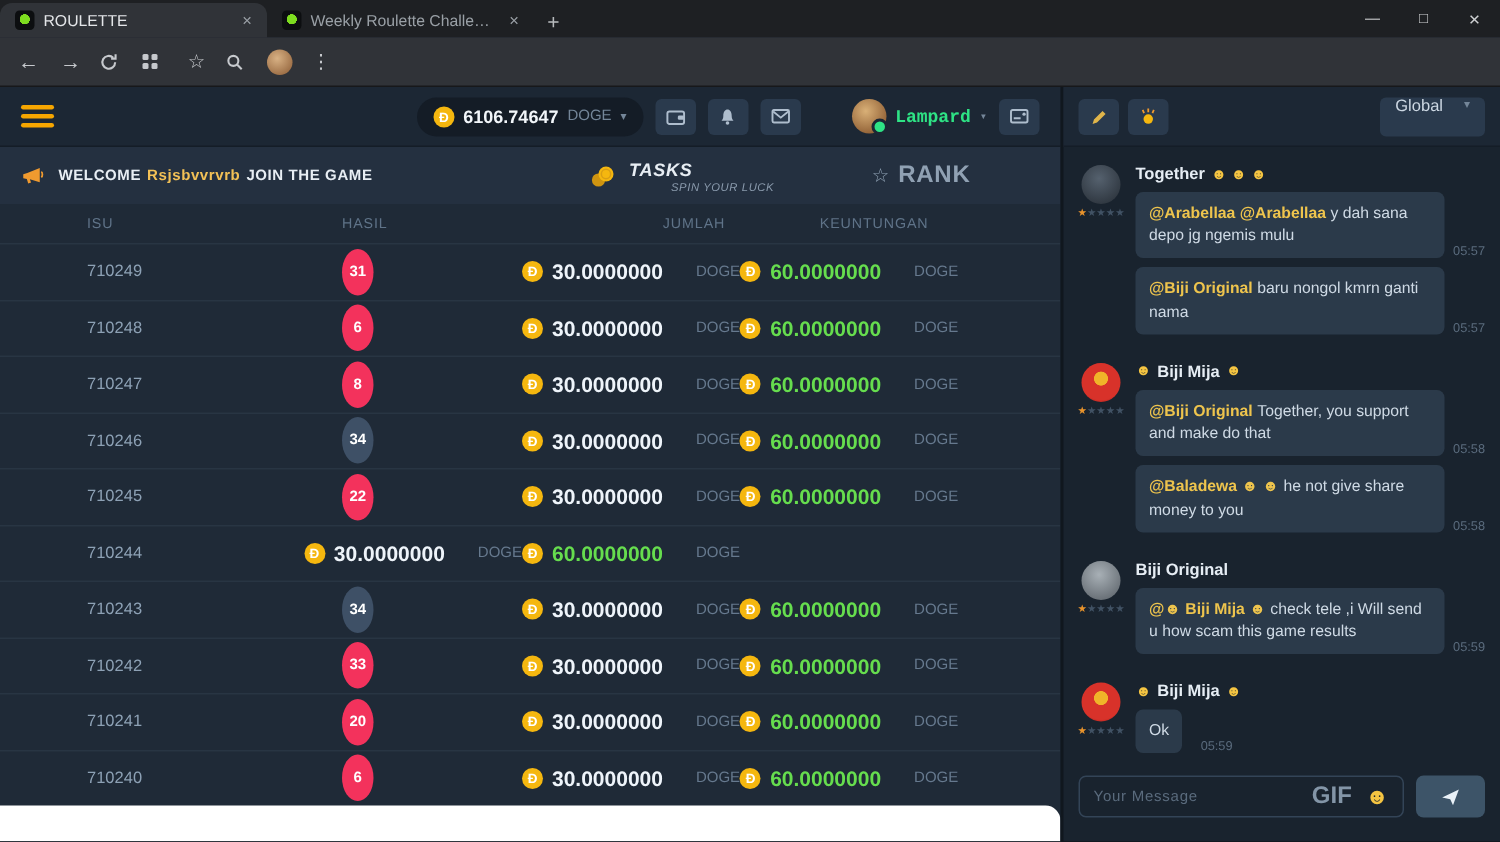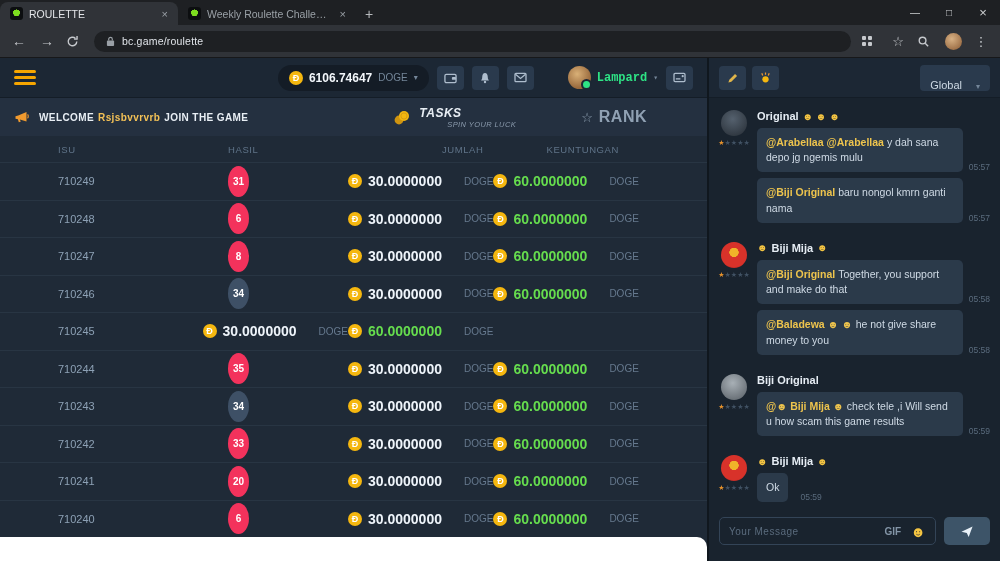--- a/index.html
+++ b/index.html
@@ -66,21 +66,21 @@
   .badge--red { background:#f3325c; }
   .badge--dark { background:#3e5066; }
   .money { display:flex; align-items:center; justify-content:flex-end; gap:6px; }
   .money .val { color:#eef4fa; font-size:14px; font-weight:bold; }
   .money .cur { color:#66798e; font-size:10px; margin-left:16px; }
   .money.profit .val { color:#66dd4e; }
   .white-strip { height:24px; background:#ffffff; border-top-right-radius:10px; flex:0 0 auto; }
 
   
   .chat-header { height:40px; background:#1c2734; border-bottom:1px solid #141d27; display:flex; align-items:center; gap:6px; padding:0 10px; flex:0 0 auto; }
-  .channel { margin-left:auto; background:#2a3a4d; border-radius:4px; height:26px; display:flex; align-items:flex-end; gap:14px; padding:0 10px; color:#cdd8e3; font-size:11px; }
+  .channel { margin-left:auto; background:#2a3a4d; border-radius:4px; height:26px; display:flex; align-items:flex-start; gap:14px; padding:0 10px; color:#cdd8e3; font-size:11px; }
   .chat-body { flex:1; padding:12px 10px 4px 10px; overflow:hidden; }
   .msg-group { display:flex; gap:8px; margin-bottom:13px; }
   .avatar-col { width:30px; display:flex; flex-direction:column; align-items:center; gap:3px; flex:0 0 auto; }
   .cavatar { width:26px; height:26px; border-radius:50%; }
   .av-baladewa { background:radial-gradient(circle at 45% 35%, #55616e, #252c34); }
   .av-mija { background:radial-gradient(circle at 50% 40%, #f0b429 0 22%, #d8322a 24% 70%, #7a1010); }
   .av-original { background:radial-gradient(circle at 45% 35%, #a8b0b6, #565d64); }
   .stars { font-size:7px; line-height:1; white-space:nowrap; }
   .s-act { color:#e8932c; }
   .s-in { color:#415264; }
@@ -91,21 +91,21 @@
   .bubble-row { display:flex; align-items:flex-end; gap:6px; margin-bottom:6px; }
   .bubble { background:#2b3a4a; border-radius:5px; padding:7px 9px; font-size:10.5px; line-height:1.45; color:#cfdae5; max-width:210px; }
   .mention { color:#eec44d; font-weight:bold; margin-right:3px; }
   .mention:empty { display:none; margin:0; }
   .time { font-size:8.5px; color:#5a6b7d; margin-left:auto; white-space:nowrap; }
   .time.near { margin-left:6px; }
   .chat-input-row { padding:6px 10px 16px 10px; display:flex; gap:8px; align-items:center; flex:0 0 auto;justify-content:flex-end; }
   .input-pill { flex:1; height:28px; border:1px solid #334457; border-radius:5px; display:flex; align-items:center; gap:9px; padding:0 9px; }
   .chat-input { flex:1; background:transparent; border:none; outline:none; color:#cdd8e3; font-size:10px; letter-spacing:.5px; font-family:inherit; min-width:0; }
   .chat-input::placeholder { color:#5a6b7d; }
-  .gif { color:#8395a7; font-size:10px; font-weight:bold; }
+  .gif { color:#8395a7; font-size:16px; font-weight:bold; }
   .emoji { color:#f5c542; font-size:15px; line-height:1; }
   .send-btn { width:46px; height:28px; background:#3d5468; border:none; border-radius:5px; display:flex; align-items:center; justify-content:center; cursor:pointer; }
 
   svg { display:block; }
 </style>
 </head>
 <body>
 
 <div class="window">
 
@@ -129,27 +129,20 @@
 
   <div class="toolbar">
     <span class="navbtn">←</span>
     <span class="navbtn fwd">→</span>
     <span class="navbtn">
       <svg width="13" height="13" viewBox="0 0 14 14">
           <path d="M11.6 7a4.6 4.6 0 1 1-1.4-3.3" fill="none" stroke="#c6c9cd" stroke-width="1.5"></path>
           <path d="M11.9 1.2v3.2H8.7" fill="none" stroke="#c6c9cd" stroke-width="1.5"></path>
         </svg>
     </span>
-    <div class="urlbar">
-      <svg width="9" height="11" viewBox="0 0 10 12">
-          <rect x="1" y="5" width="8" height="6" rx="1" fill="#9aa0a6"></rect>
-          <path d="M3 5V3.4a2 2 0 0 1 4 0V5" fill="none" stroke="#9aa0a6" stroke-width="1.3"></path>
-        </svg>
-      <span class="url">bc.game/roulette</span>
-    </div>
     <span class="tool-icon">
       <svg width="12" height="12" viewBox="0 0 12 12">
           <rect x="1" y="1" width="4" height="4" rx="1" fill="#c6c9cd"></rect>
           <rect x="7" y="1" width="4" height="4" rx="1" fill="#c6c9cd"></rect>
           <rect x="1" y="7" width="4" height="4" rx="1" fill="#c6c9cd"></rect>
           <rect x="7" y="7" width="4" height="4" rx="1" fill="#c6c9cd"></rect>
         </svg>
     </span>
     <span class="tool-icon">☆</span>
     <span class="tool-icon">
@@ -299,35 +292,35 @@
             </span>
           <span class="money profit">
               <span class="coin">Ð</span>
               <span class="val">60.0000000</span>
               <span class="cur">DOGE</span>
             </span>
         </div>
 
         <div class="trow">
           <span class="c-id">710245</span>
+          <span><span class="badge badge--red">22</span></span>
           <span class="money">
               <span class="coin">Ð</span>
               <span class="val">30.0000000</span>
               <span class="cur">DOGE</span>
             </span>
           <span class="money profit">
               <span class="coin">Ð</span>
               <span class="val">60.0000000</span>
               <span class="cur">DOGE</span>
             </span>
         </div>
 
         <div class="trow">
           <span class="c-id">710244</span>
-          <span><span class="badge badge--red">35</span></span>
           <span class="money">
               <span class="coin">Ð</span>
               <span class="val">30.0000000</span>
               <span class="cur">DOGE</span>
             </span>
           <span class="money profit">
               <span class="coin">Ð</span>
               <span class="val">60.0000000</span>
               <span class="cur">DOGE</span>
             </span>
@@ -421,21 +414,21 @@
       <div class="chat-body">
 
         <div class="msg-group">
           <div class="avatar-col">
             <div class="cavatar av-baladewa"></div>
             <div class="stars"><span class="s-act">★</span><span class="s-in">★★★★</span></div>
           </div>
           <div class="msg-col">
             <div class="msg-name">
 
-              <span>Original</span>
+              <span>Together</span>
               <span class="emote">☻ ☻ ☻</span>
             </div>
             <div class="bubble-row">
               <div class="bubble"><span class="mention">@Arabellaa @Arabellaa</span><span>y dah sana depo jg ngemis mulu</span></div>
               <span class="time">05:57</span>
             </div>
             <div class="bubble-row">
               <div class="bubble"><span class="mention">@Biji Original</span><span>baru nongol kmrn ganti nama</span></div>
               <span class="time">05:57</span>
             </div>

